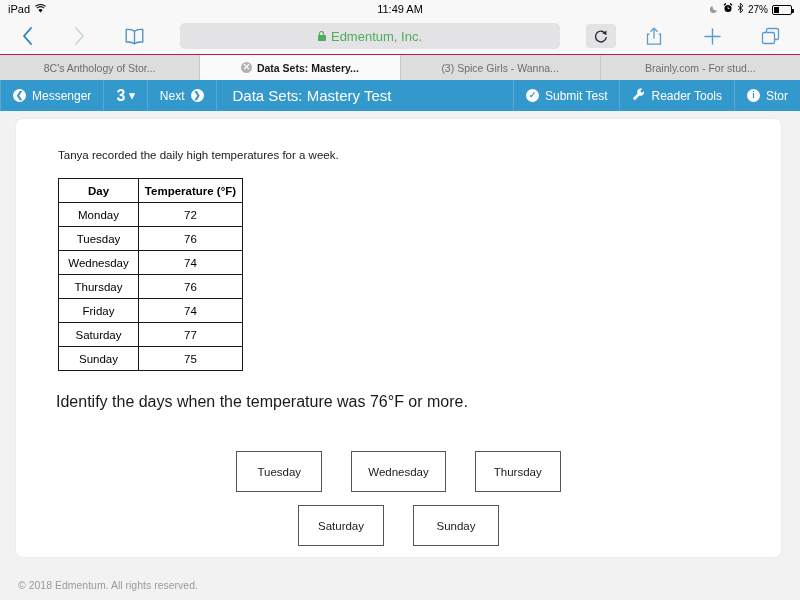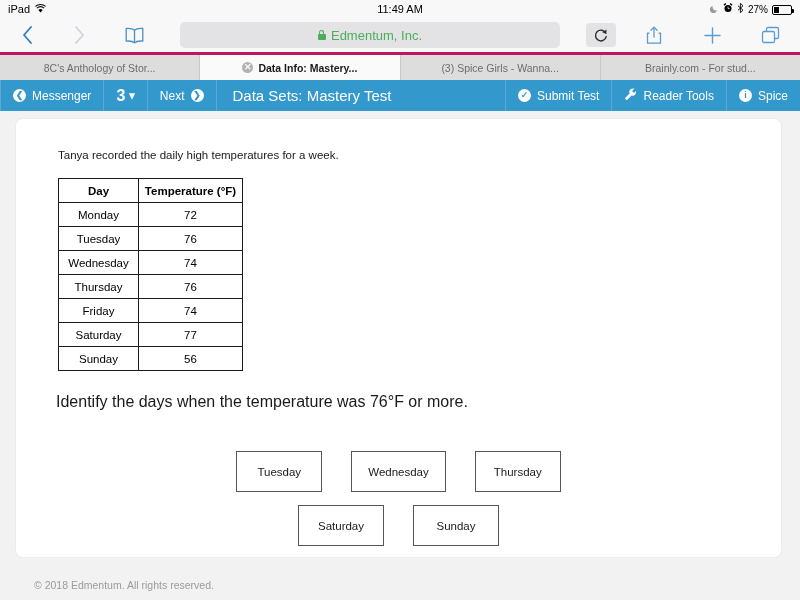--- a/index.html
+++ b/index.html
@@ -46,21 +46,21 @@
   }
 
   
   .browser-bar {
     height: 37px;
     background: #f8f8f8;
     display: flex;
     align-items: center;
     padding: 0 10px;
     gap: 18px;
-    border-bottom: 3px solid #be185d;
+    border-bottom: 1px solid #be185d;
   }
   .nav-btn {
     width: 34px; height: 30px;
     display: flex; align-items: center; justify-content: center;
     color: #2b7ec1;
   }
   .nav-btn.disabled { color: #c6d7e4; }
   .book-btn { width: 40px; }
   .addressbar {
     flex: 1;
@@ -198,21 +198,21 @@
     padding: 0 16px;
     display: flex; align-items: center; justify-content: center;
     font-size: 11.5px; color: #1a1a1a;
   }
 
   
   .footer {
     height: 28px;
     background: #f2f2f2;
     display: flex; align-items: center;
-    padding-left: 34px;
+    padding-left: 18px;
     font-size: 10.5px;
     color: #9b9b9b;
   }
 </style>
 </head>
 <body>
 
 <div class="statusbar">
   <div class="sb-left">
     <span>iPad</span>
@@ -299,21 +299,21 @@
     </svg>
   </div>
 </div>
 
 <div class="tabstrip">
   <div class="tab">
     <span class="label">8C's Anthology of Stor...</span>
   </div>
   <div class="tab active">
     <span class="tab-close">✕</span>
-    <span class="label">Data Info: Mastery...</span>
+    <span class="label">Data Sets: Mastery...</span>
   </div>
   <div class="tab">
     <span class="label">(3) Spice Girls - Wanna...</span>
   </div>
   <div class="tab">
     <span class="label">Brainly.com - For stud...</span>
   </div>
 </div>
 
 <div class="apptoolbar">
@@ -338,21 +338,21 @@
     <div class="tb-seg">
       <span>
         <svg width="13" height="13" viewBox="0 0 13 13">
             <path d="M8.6.6a3.4 3.4 0 0 0-3 5l-4.7 4.7 1.9 1.9 4.7-4.7a3.4 3.4 0 0 0 4.3-4.4L10 5 8.1 3.1 10.4.8a3.4 3.4 0 0 0-1.8-.2Z" fill="#fff"></path>
           </svg>
       </span>
       <span>Reader Tools</span>
     </div>
     <div class="tb-seg">
       <span class="circ-ico">i</span>
-      <span>Spice</span>
+      <span>Stor</span>
     </div>
   </div>
 </div>
 
 <div class="content-wrap">
   <div class="paper">
 
     <div class="prompt">Tanya recorded the daily high temperatures for a week.</div>
 
     <table class="datatable">
@@ -382,21 +382,21 @@
         <tr>
           <td>Friday</td>
           <td>74</td>
         </tr>
         <tr>
           <td>Saturday</td>
           <td>77</td>
         </tr>
         <tr>
           <td>Sunday</td>
-          <td>56</td>
+          <td>75</td>
         </tr>
       </tbody>
     </table>
 
     <div class="question">Identify the days when the temperature was 76°F or more.</div>
 
     <div class="choices">
       <div class="choice-row">
         <div class="choice">Tuesday</div>
         <div class="choice">Wednesday</div>

